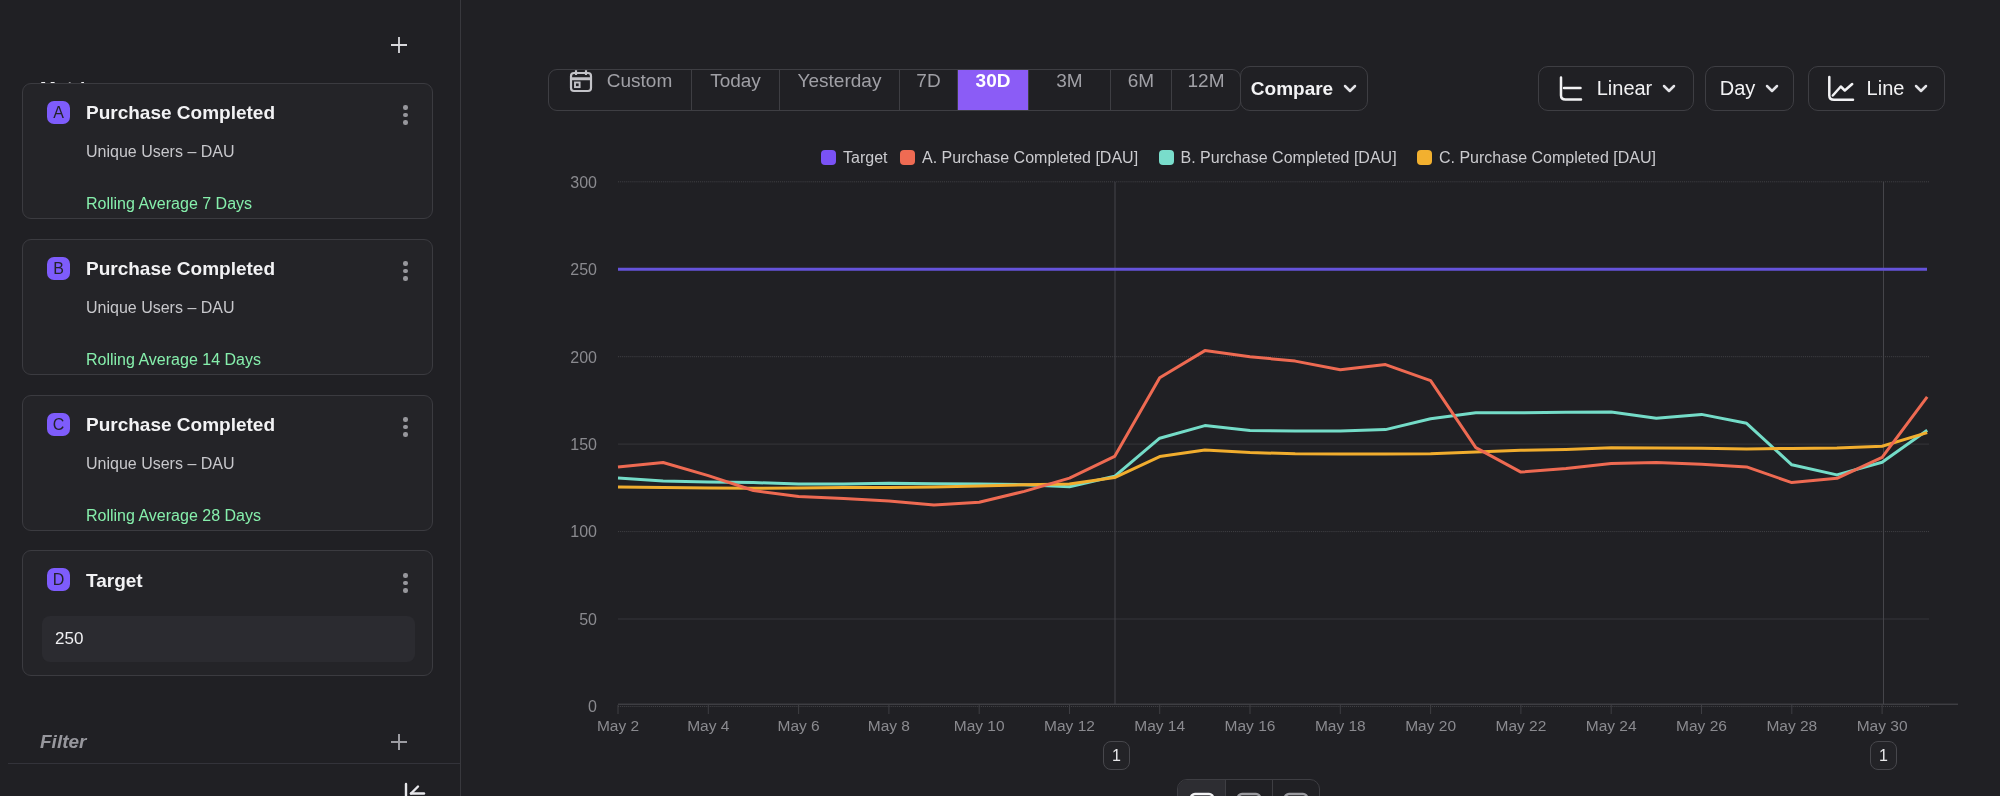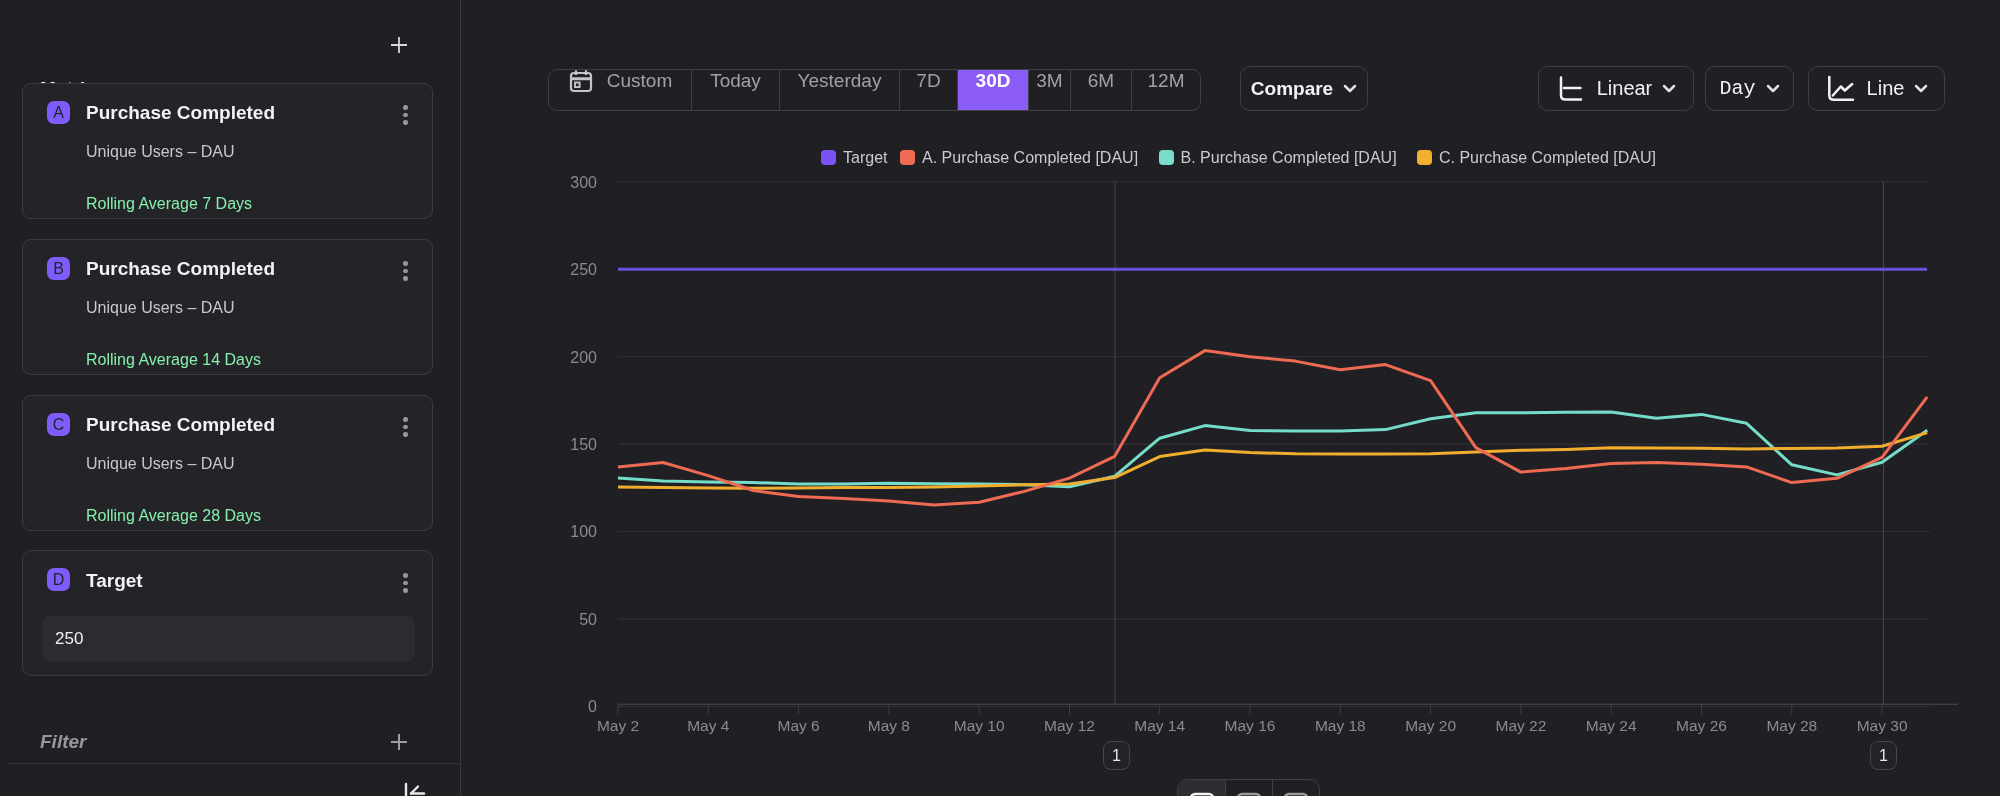--- a/index.html
+++ b/index.html
@@ -108,34 +108,34 @@
         <rect x="3" y="5" width="20" height="18" rx="3" fill="none" stroke="#c3c3c8" stroke-width="2.2"></rect>
         <line x1="3.5" y1="10.8" x2="22.5" y2="10.8" stroke="#c3c3c8" stroke-width="3"></line>
         <line x1="8" y1="2.2" x2="8" y2="7" stroke="#c3c3c8" stroke-width="2.2"></line>
         <line x1="18" y1="2.2" x2="18" y2="7" stroke="#c3c3c8" stroke-width="2.2"></line>
         <rect x="7" y="14.5" width="4.6" height="4.6" fill="none" stroke="#c3c3c8" stroke-width="1.9"></rect>
       </svg>Custom</div>
 <div class="seg" style="width:88px">Today</div>
 <div class="seg" style="width:120px">Yesterday</div>
 <div class="seg" style="width:58px">7D</div>
 <div class="seg active" style="width:71px">30D</div>
-<div class="seg" style="width:42px">3M</div>
+<div class="seg" style="width:82px">3M</div>
 <div class="seg" style="width:61px">6M</div>
 <div class="seg" style="width:68px">12M</div>
 </div>
 <div class="btn" style="left:1240px;top:66px;width:128px;height:45px;font-size:19px;font-weight:bold;text-align:center;">Compare<svg width="14" height="9" viewBox="0 0 14 9" style="margin-left:10px;flex:none">
       <path d="M2 2 L7 7 L12 2" fill="none" stroke="#e2e2e6" stroke-width="2.5" stroke-linecap="round" stroke-linejoin="round"></path>
     </svg></div>
 <div class="btn" style="left:1538px;top:66px;width:156px;height:45px;font-size:20px;"><svg width="27" height="27" viewBox="0 0 27 27" style="margin-right:14px;flex:none">
       <path d="M5 2.5 V20.5 Q5 24.5 9.5 24.5 H25" fill="none" stroke="#f2f2f4" stroke-width="2.5" stroke-linecap="round"></path>
       <line x1="8" y1="13" x2="24.5" y2="13" stroke="#f2f2f4" stroke-width="2.5" stroke-linecap="round"></line>
     </svg>Linear<svg width="14" height="9" viewBox="0 0 14 9" style="margin-left:10px;flex:none">
       <path d="M2 2 L7 7 L12 2" fill="none" stroke="#e2e2e6" stroke-width="2.5" stroke-linecap="round" stroke-linejoin="round"></path>
     </svg></div>
-<div class="btn" style="left:1705px;top:66px;width:89px;height:45px;font-size:20px;font-family:Liberation Mono, monospace;">Day<svg width="14" height="9" viewBox="0 0 14 9" style="margin-left:10px;flex:none">
+<div class="btn" style="left:1705px;top:66px;width:89px;height:45px;font-size:20px;">Day<svg width="14" height="9" viewBox="0 0 14 9" style="margin-left:10px;flex:none">
       <path d="M2 2 L7 7 L12 2" fill="none" stroke="#e2e2e6" stroke-width="2.5" stroke-linecap="round" stroke-linejoin="round"></path>
     </svg></div>
 <div class="btn" style="left:1808px;top:66px;width:137px;height:45px;font-size:20px;"><svg width="30" height="27" viewBox="0 0 30 27" style="margin-right:12px;flex:none">
       <path d="M4.3 2 V20.5 Q4.3 24.8 9 24.8 H28" fill="none" stroke="#f2f2f4" stroke-width="2.5" stroke-linecap="round"></path>
       <path d="M7.8 20.5 L15.8 11.5 L19.8 15.5 L27.2 9" fill="none" stroke="#f2f2f4" stroke-width="2.5" stroke-linecap="round" stroke-linejoin="round"></path>
     </svg>Line<svg width="14" height="9" viewBox="0 0 14 9" style="margin-left:10px;flex:none">
       <path d="M2 2 L7 7 L12 2" fill="none" stroke="#e2e2e6" stroke-width="2.5" stroke-linecap="round" stroke-linejoin="round"></path>
     </svg></div>
 
 <div class="leg" style="left:821px"><span class="sw" style="background:#7a52f5"></span>Target</div>

